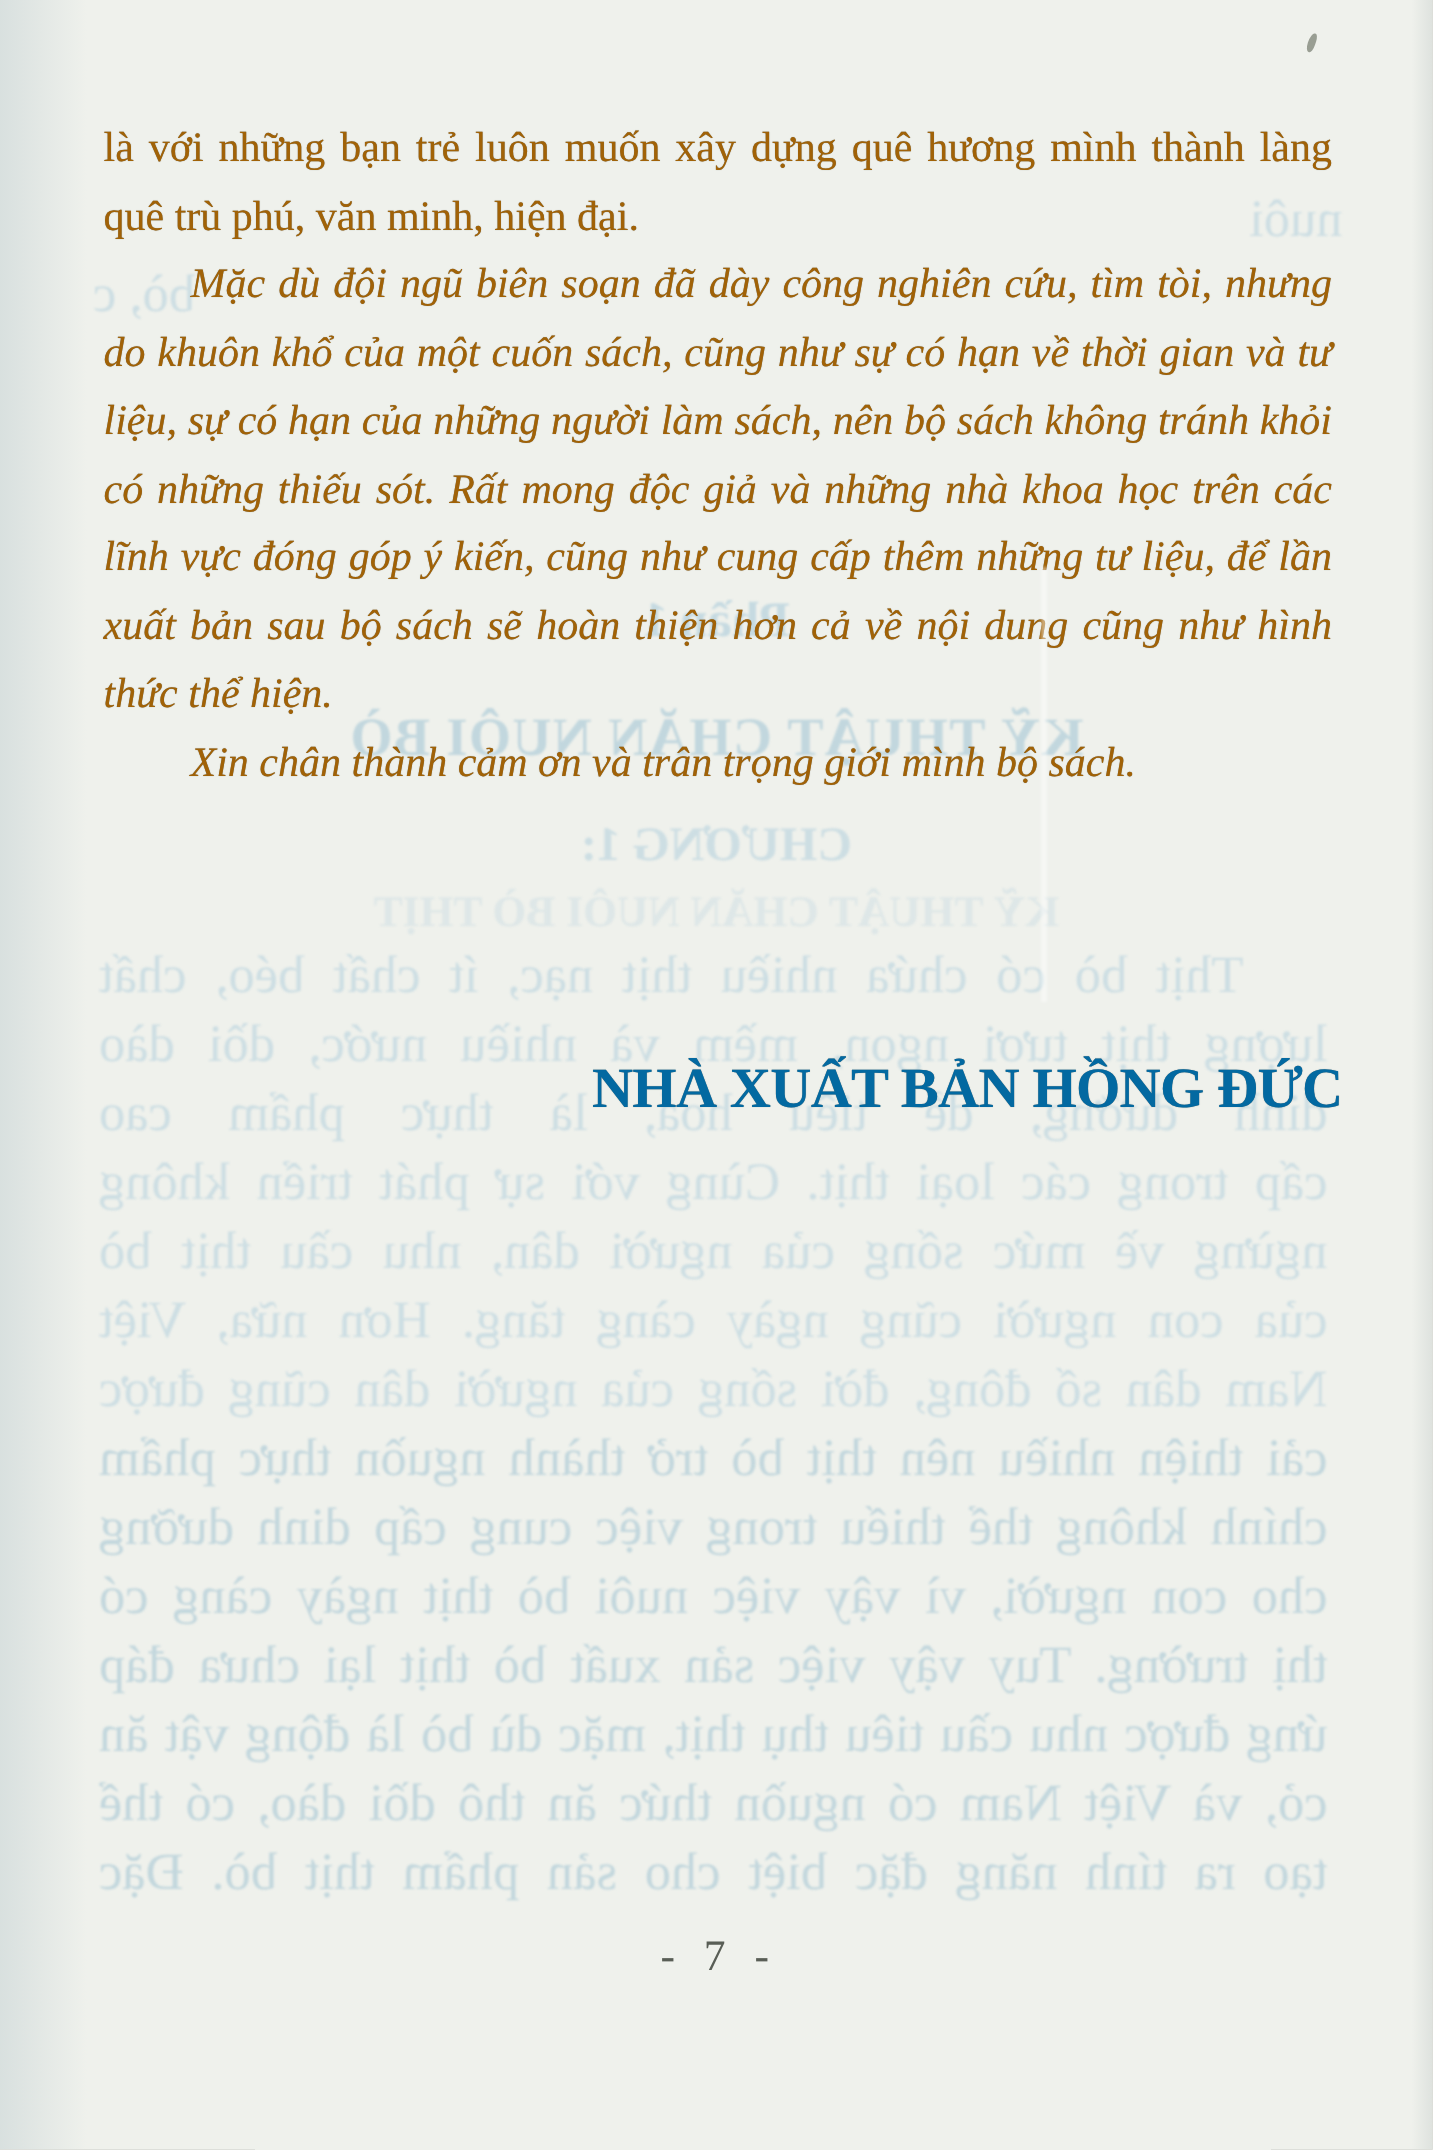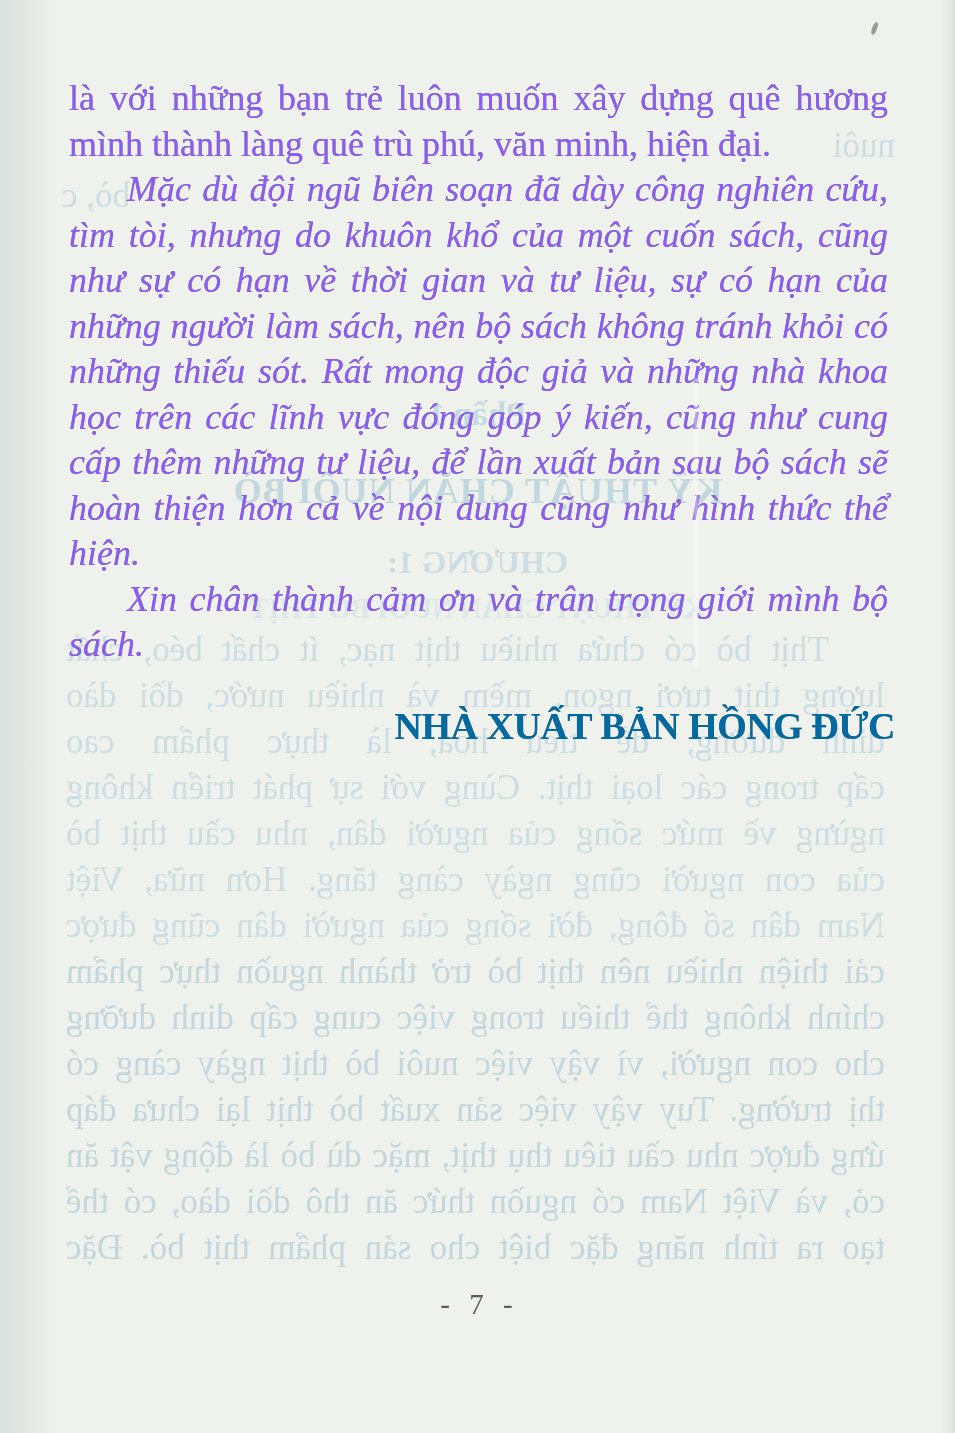--- a/index.html
+++ b/index.html
@@ -41,22 +41,22 @@
   .bh.title{font-size:36px;color:#c2d7de;letter-spacing:1px;}
   .bh.chapter{font-size:32px;font-weight:600;color:#cddee3;}
   .bh.subtitle{font-size:29px;opacity:.5;}
   .bfrag{position:absolute;font-size:35px;}
   .bfrag.vright{left:60px;}   
   .bfrag.vleft{right:62px;}
   
   .content{
     position:absolute;left:69px;right:67px;top:76px;
     z-index:2;
-    color:#8b5cf6;
-    font-size:36px;line-height:45.5px;
+    color:#a16207;
+    font-size:28px;line-height:45.5px;
     text-shadow:0 0 .5px rgba(77,82,73,.75);
   }
   .para{margin:0;text-align:justify;}
   .para.indented{text-indent:58px;font-style:italic;}
   .publisher{
     position:absolute;top:704px;right:60px;z-index:2;
     font-size:38px;font-weight:bold;letter-spacing:-.5px;
     color:#0369a1;
     text-shadow:0 0 .5px rgba(69,74,65,.7);
   }

